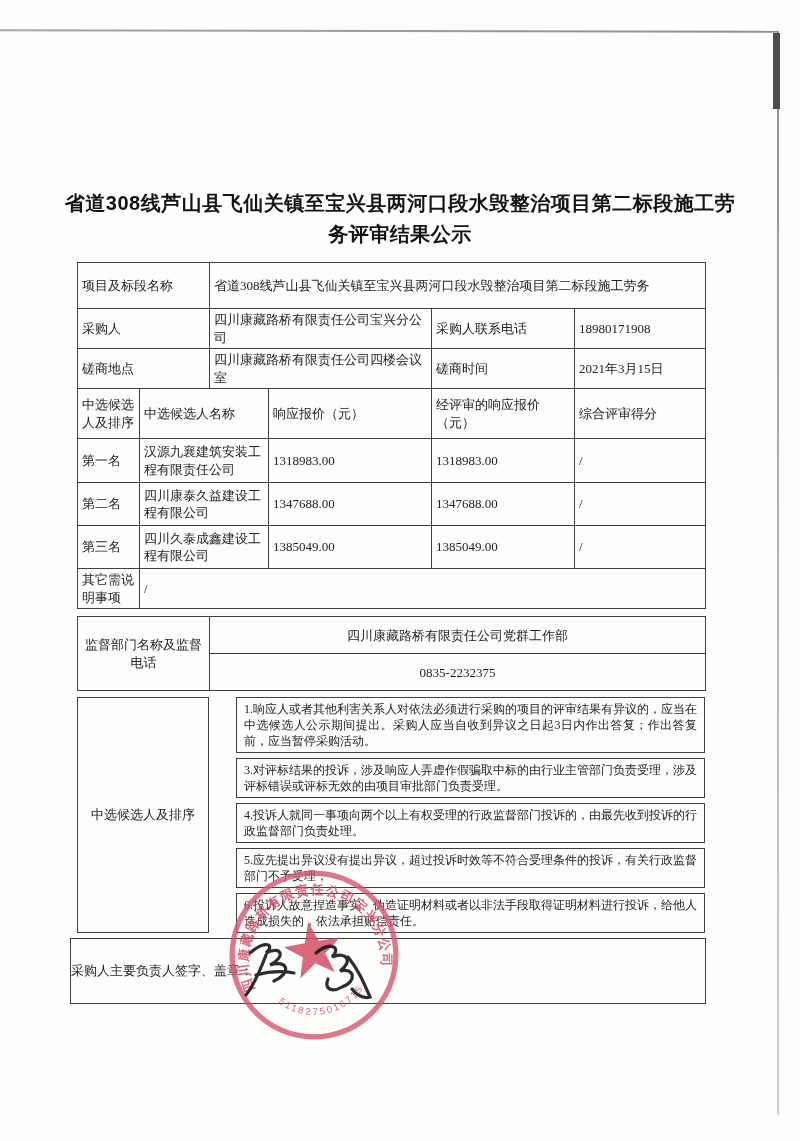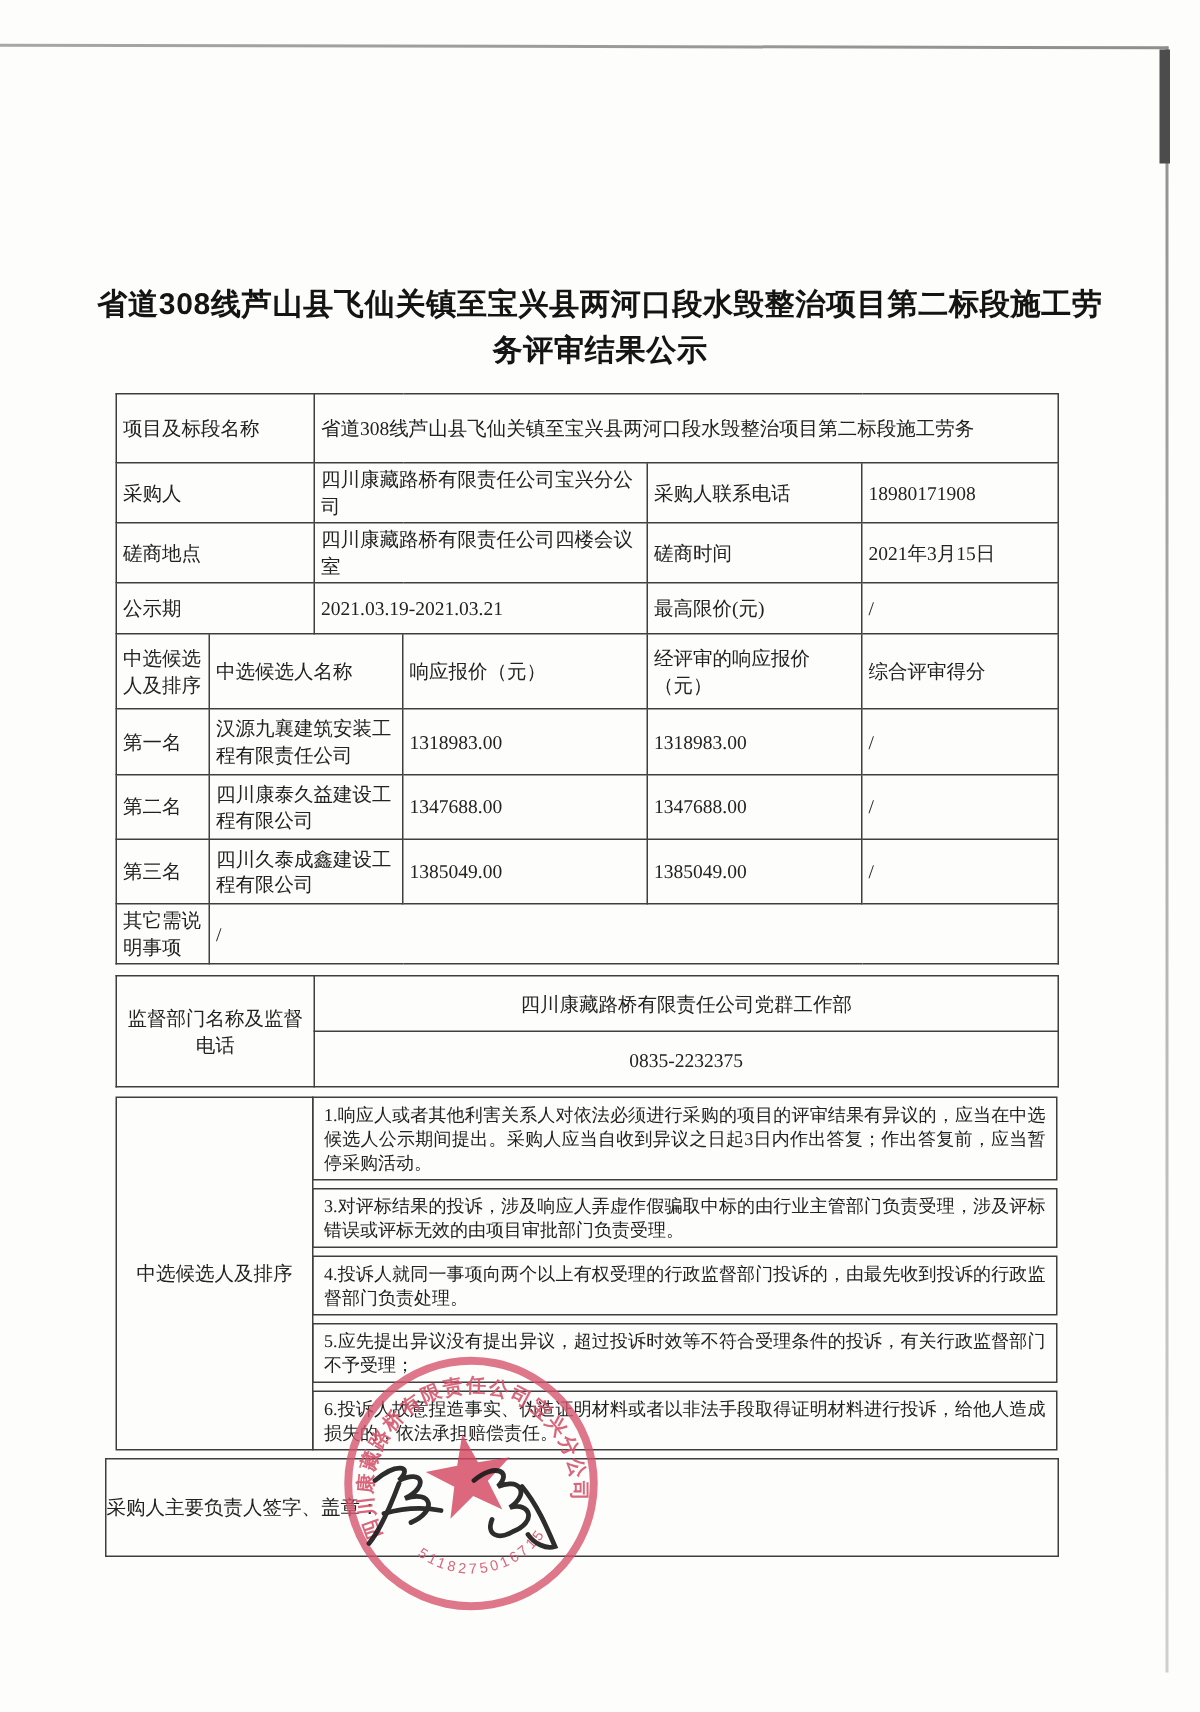--- a/index.html
+++ b/index.html
@@ -31,21 +31,21 @@
   table.sup { border-collapse:collapse; width:628px; table-layout:fixed; margin-top:7px; }
   table.sup td { border:1px solid #3f3f3f; font-size:13px; text-align:center;
     vertical-align:middle; padding:2px 6px; line-height:1.35; color:#222; }
   .sup-row{height:37px}
 
   .objection { display:flex; margin-top:6px; width:628px; }
   .obj-label { width:132px; border:1px solid #3f3f3f; display:flex; align-items:center;
     justify-content:center; font-size:13px; color:#222; }
   .obj-items { flex:1; display:flex; flex-direction:column; gap:5px; margin-left:-1px; }
   .obj-item { border:1px solid #3f3f3f; font-size:12px; line-height:16px;
-    padding:3px 7px; color:#222; text-align:justify; }
+    padding:3px 7px; color:#222; text-align:justify;margin-left:28px; }
 
   .sign-box { position:relative; margin-top:5px; margin-left:-7px; width:636px; height:66px;
     border:1px solid #3f3f3f; display:flex; align-items:center; padding-left:0;
     font-size:13px; color:#222; }
   .stamp { position:absolute; left:155px; top:-72px; width:176px; height:176px;
     transform:rotate(-10deg); opacity:0.88; pointer-events:none; }
   .signature-svg { position:absolute; left:165px; top:-8px; width:150px; height:78px; pointer-events:none; }
 </style>
 </head>
 <body>
@@ -78,26 +78,20 @@
         <td colspan="2">采购人</td>
         <td colspan="2">四川康藏路桥有限责任公司宝兴分公司</td>
         <td>采购人联系电话</td>
         <td>18980171908</td>
       </tr>
       <tr class="h-r3">
         <td colspan="2">磋商地点</td>
         <td colspan="2">四川康藏路桥有限责任公司四楼会议室</td>
         <td>磋商时间</td>
         <td>2021年3月15日</td>
-      </tr>
-      <tr class="h-r4">
-        <td colspan="2">公示期</td>
-        <td colspan="2">2021.03.19-2021.03.21</td>
-        <td>最高限价(元)</td>
-        <td>/</td>
       </tr>
       <tr class="h-hd">
         <td>中选候选人及排序</td>
         <td colspan="2">中选候选人名称</td>
         <td>响应报价（元）</td>
         <td>经评审的响应报价（元）</td>
         <td>综合评审得分</td>
       </tr>
       <tr class="h-k1">
         <td>第一名</td>

